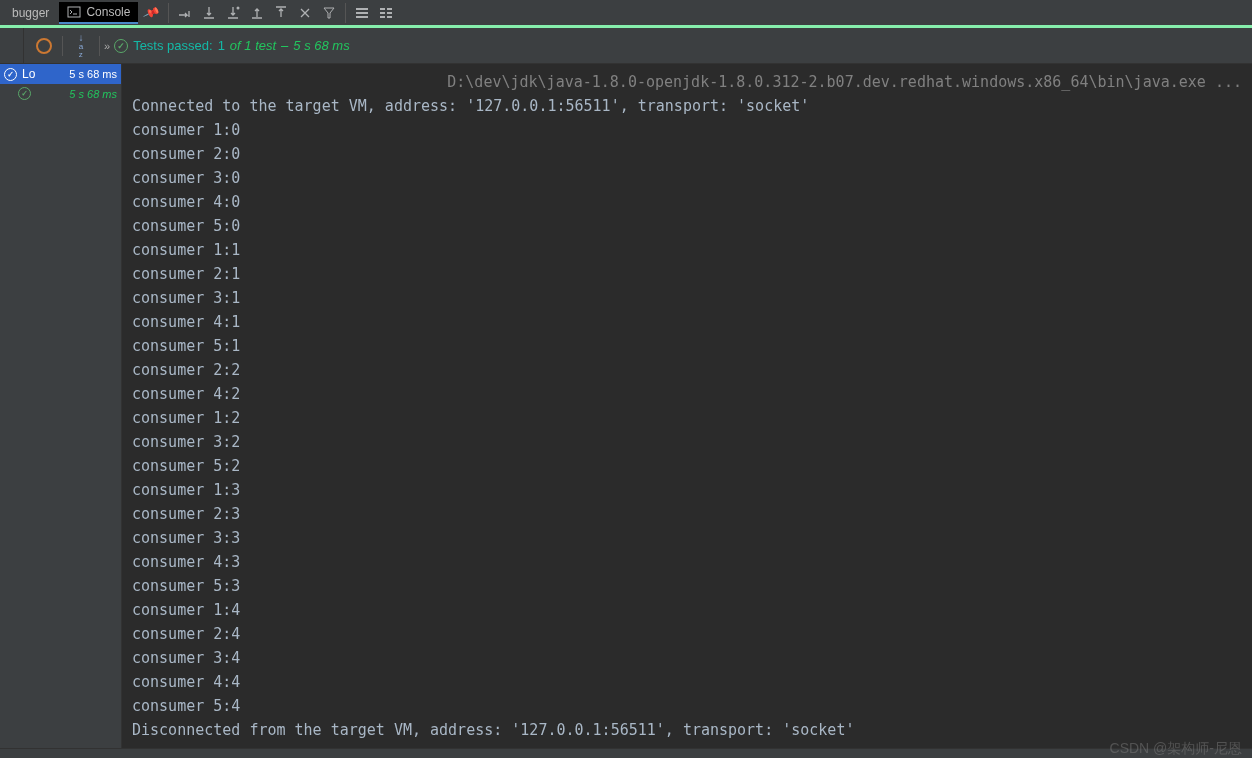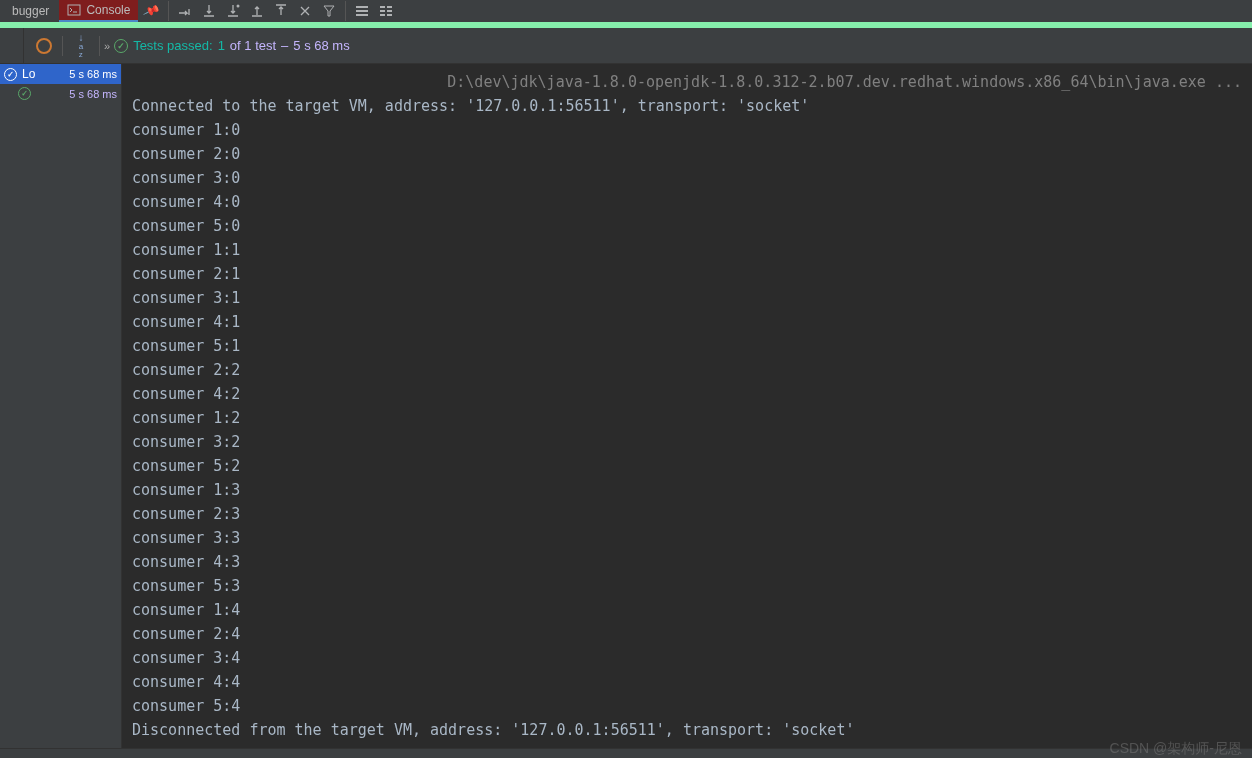--- a/index.html
+++ b/index.html
@@ -8,36 +8,36 @@
       background: #3c3f41;
       color: #bbbbbb;
       width: 1252px;
       height: 758px;
       overflow: hidden;
       font-size: 13px;
     }
     .toolbar-top {
       height: 28px;
       background: #3c3f41;
-      border-bottom: 6px solid #86efac;
+      border-bottom: 3px solid #86efac;
       display: flex;
       align-items: center;
       padding: 0 4px;
     }
     .tab {
       display: flex;
       align-items: center;
       padding: 3px 8px;
       margin-right: 2px;
       color: #bbbbbb;
       font-size: 12px;
       cursor: pointer;
     }
     .tab.active {
-      background: #7f1d1d;
+      background: #000000;
       border-bottom: 2px solid #4a88c7;
     }
     .tab-icon {
       width: 14px; height: 14px;
       margin-right: 5px;
       display: inline-flex; align-items: center; justify-content: center;
     }
     .toolbar-divider {
       width: 1px; height: 20px;
       background: #555;
@@ -98,21 +98,21 @@
     .chevrons { font-size: 11px; letter-spacing: -2px; color: #aaa; }
     .status-text { display: flex; align-items: center; gap: 5px; margin-left: 6px; }
     .check-icon {
       width: 14px; height: 14px;
       border: 1.5px solid #59a869;
       border-radius: 50%;
       display: inline-flex;
       align-items: center; justify-content: center;
       color: #59a869; font-size: 9px; font-weight: bold;
     }
-    .muted { color: #c4b5fd; }
+    .muted { color: #22c55e; font-style: italic; }
     .bright { color: #14b8a6; }
 
     .main {
       display: flex;
       height: calc(100% - 64px - 10px);
     }
     .sidebar {
       width: 122px;
       background: #3c3f41;
       border-right: 1px solid #323232;

